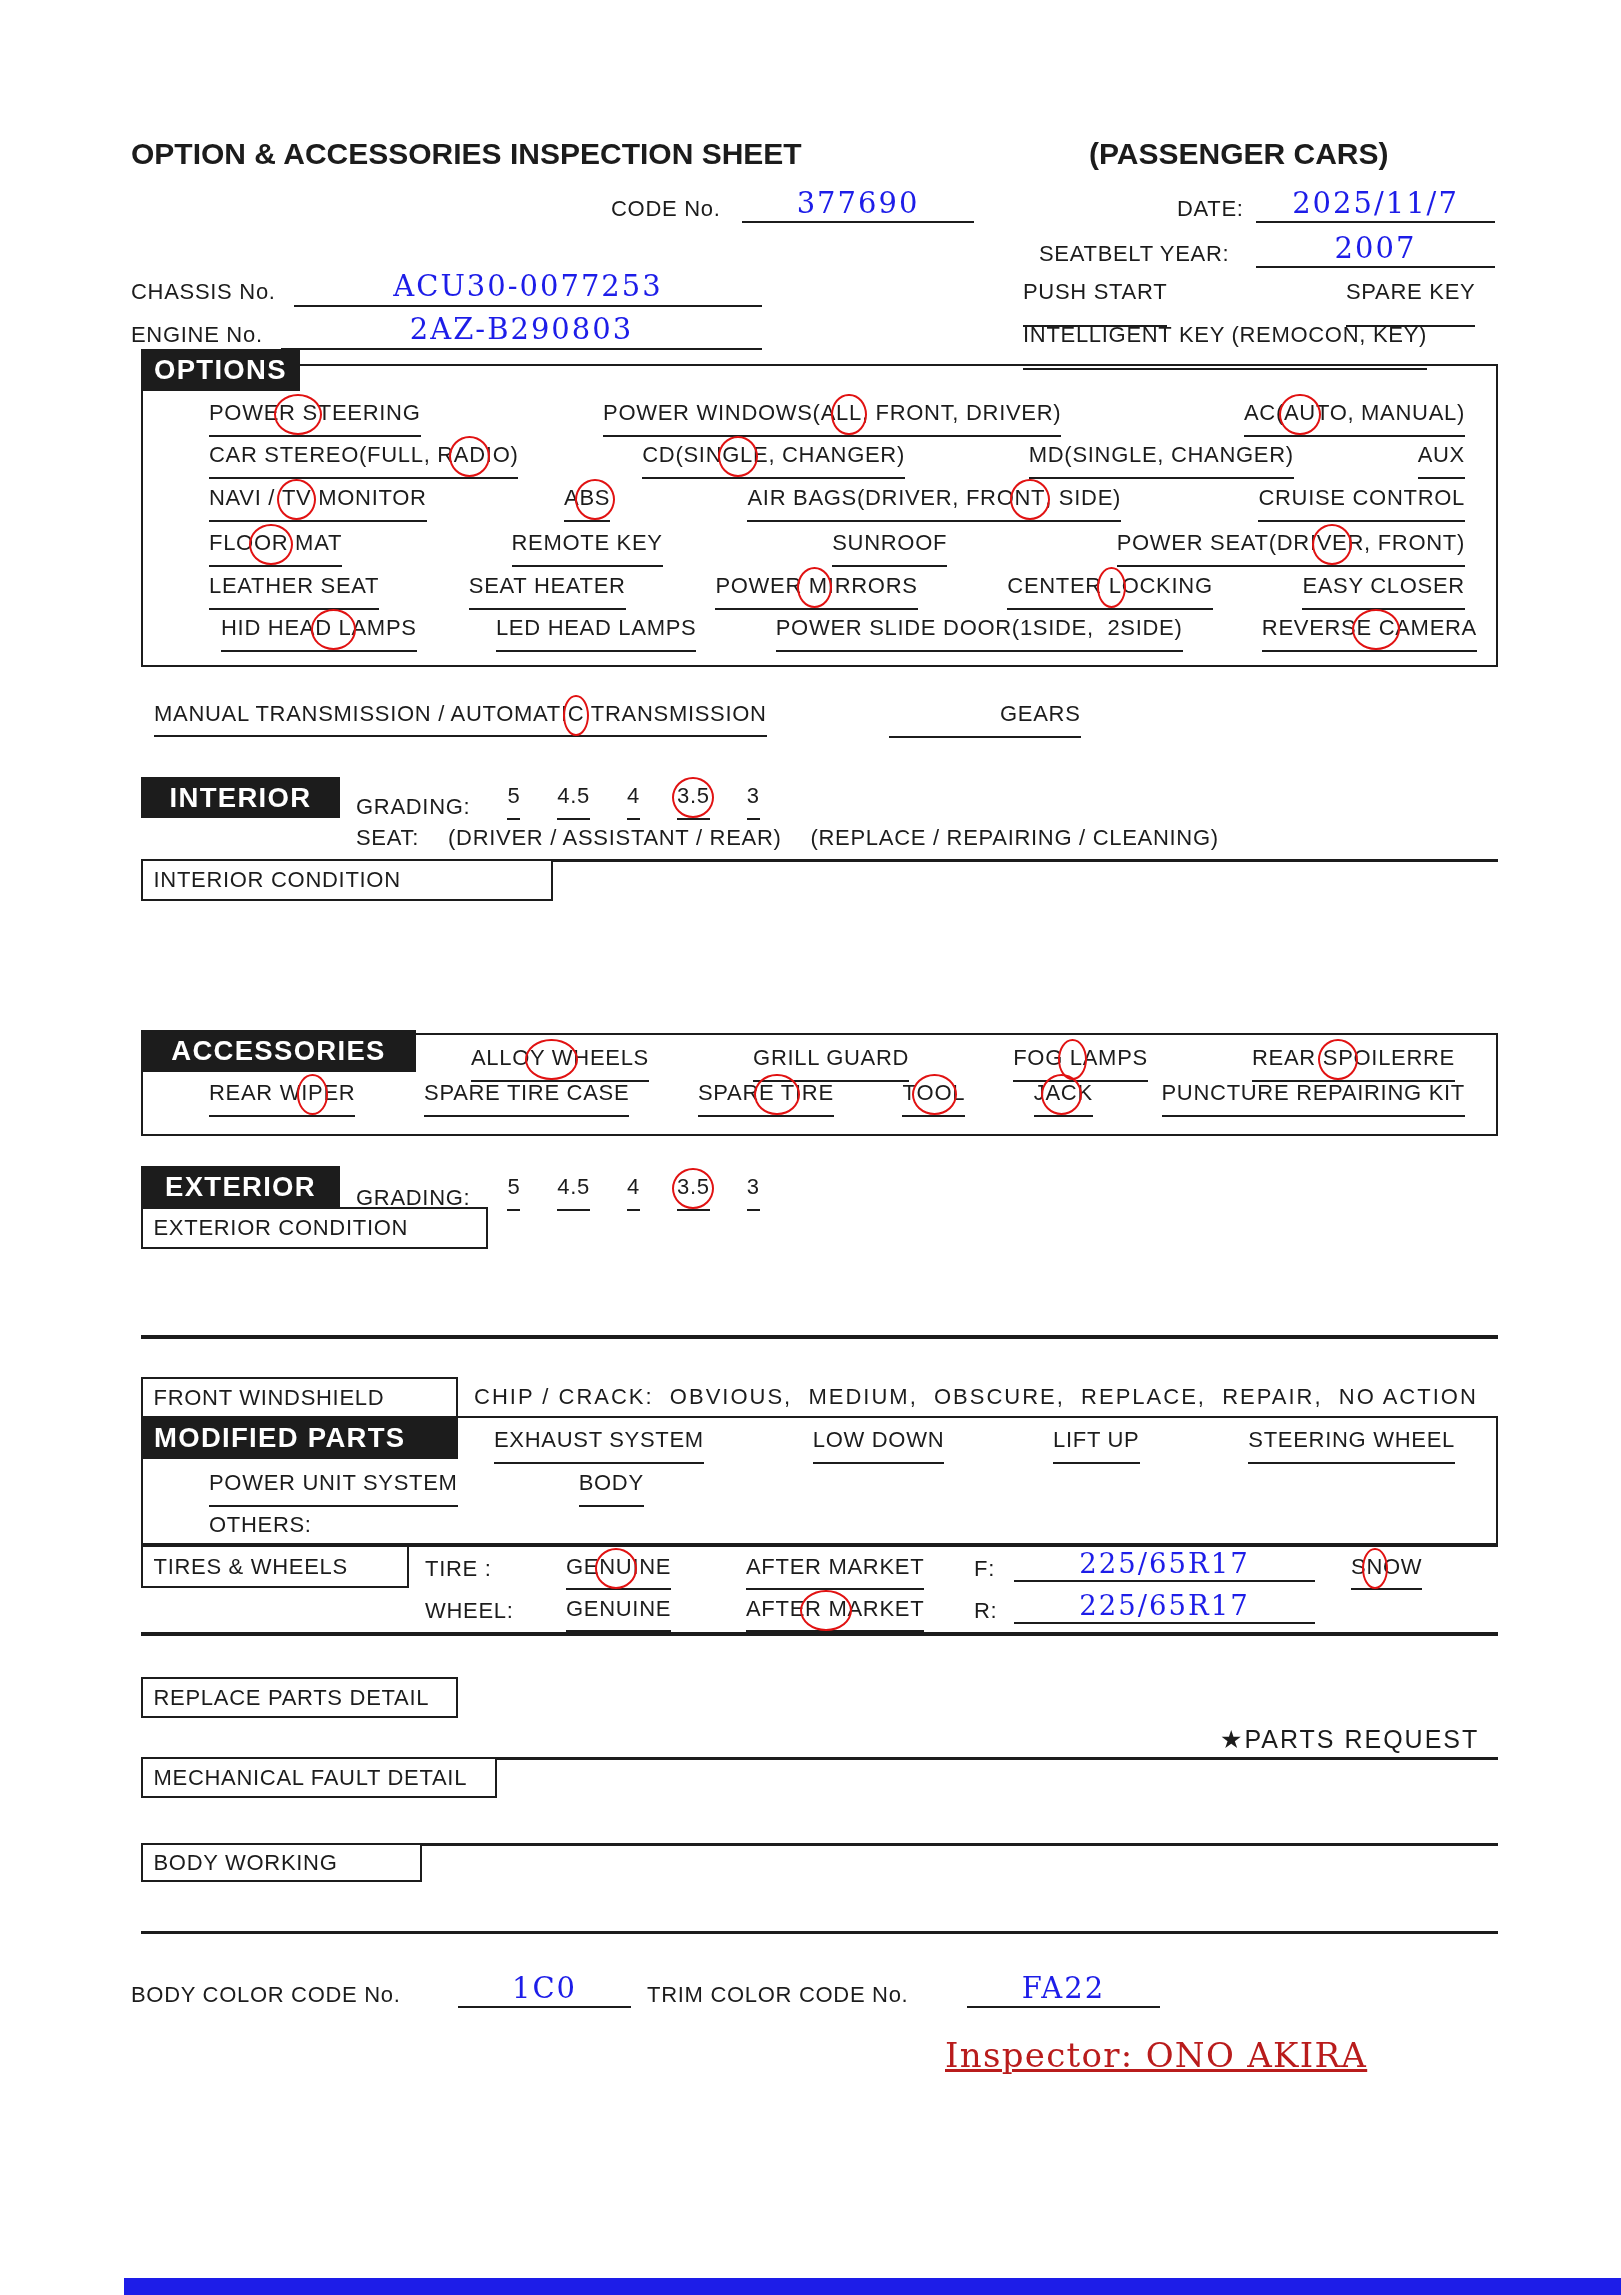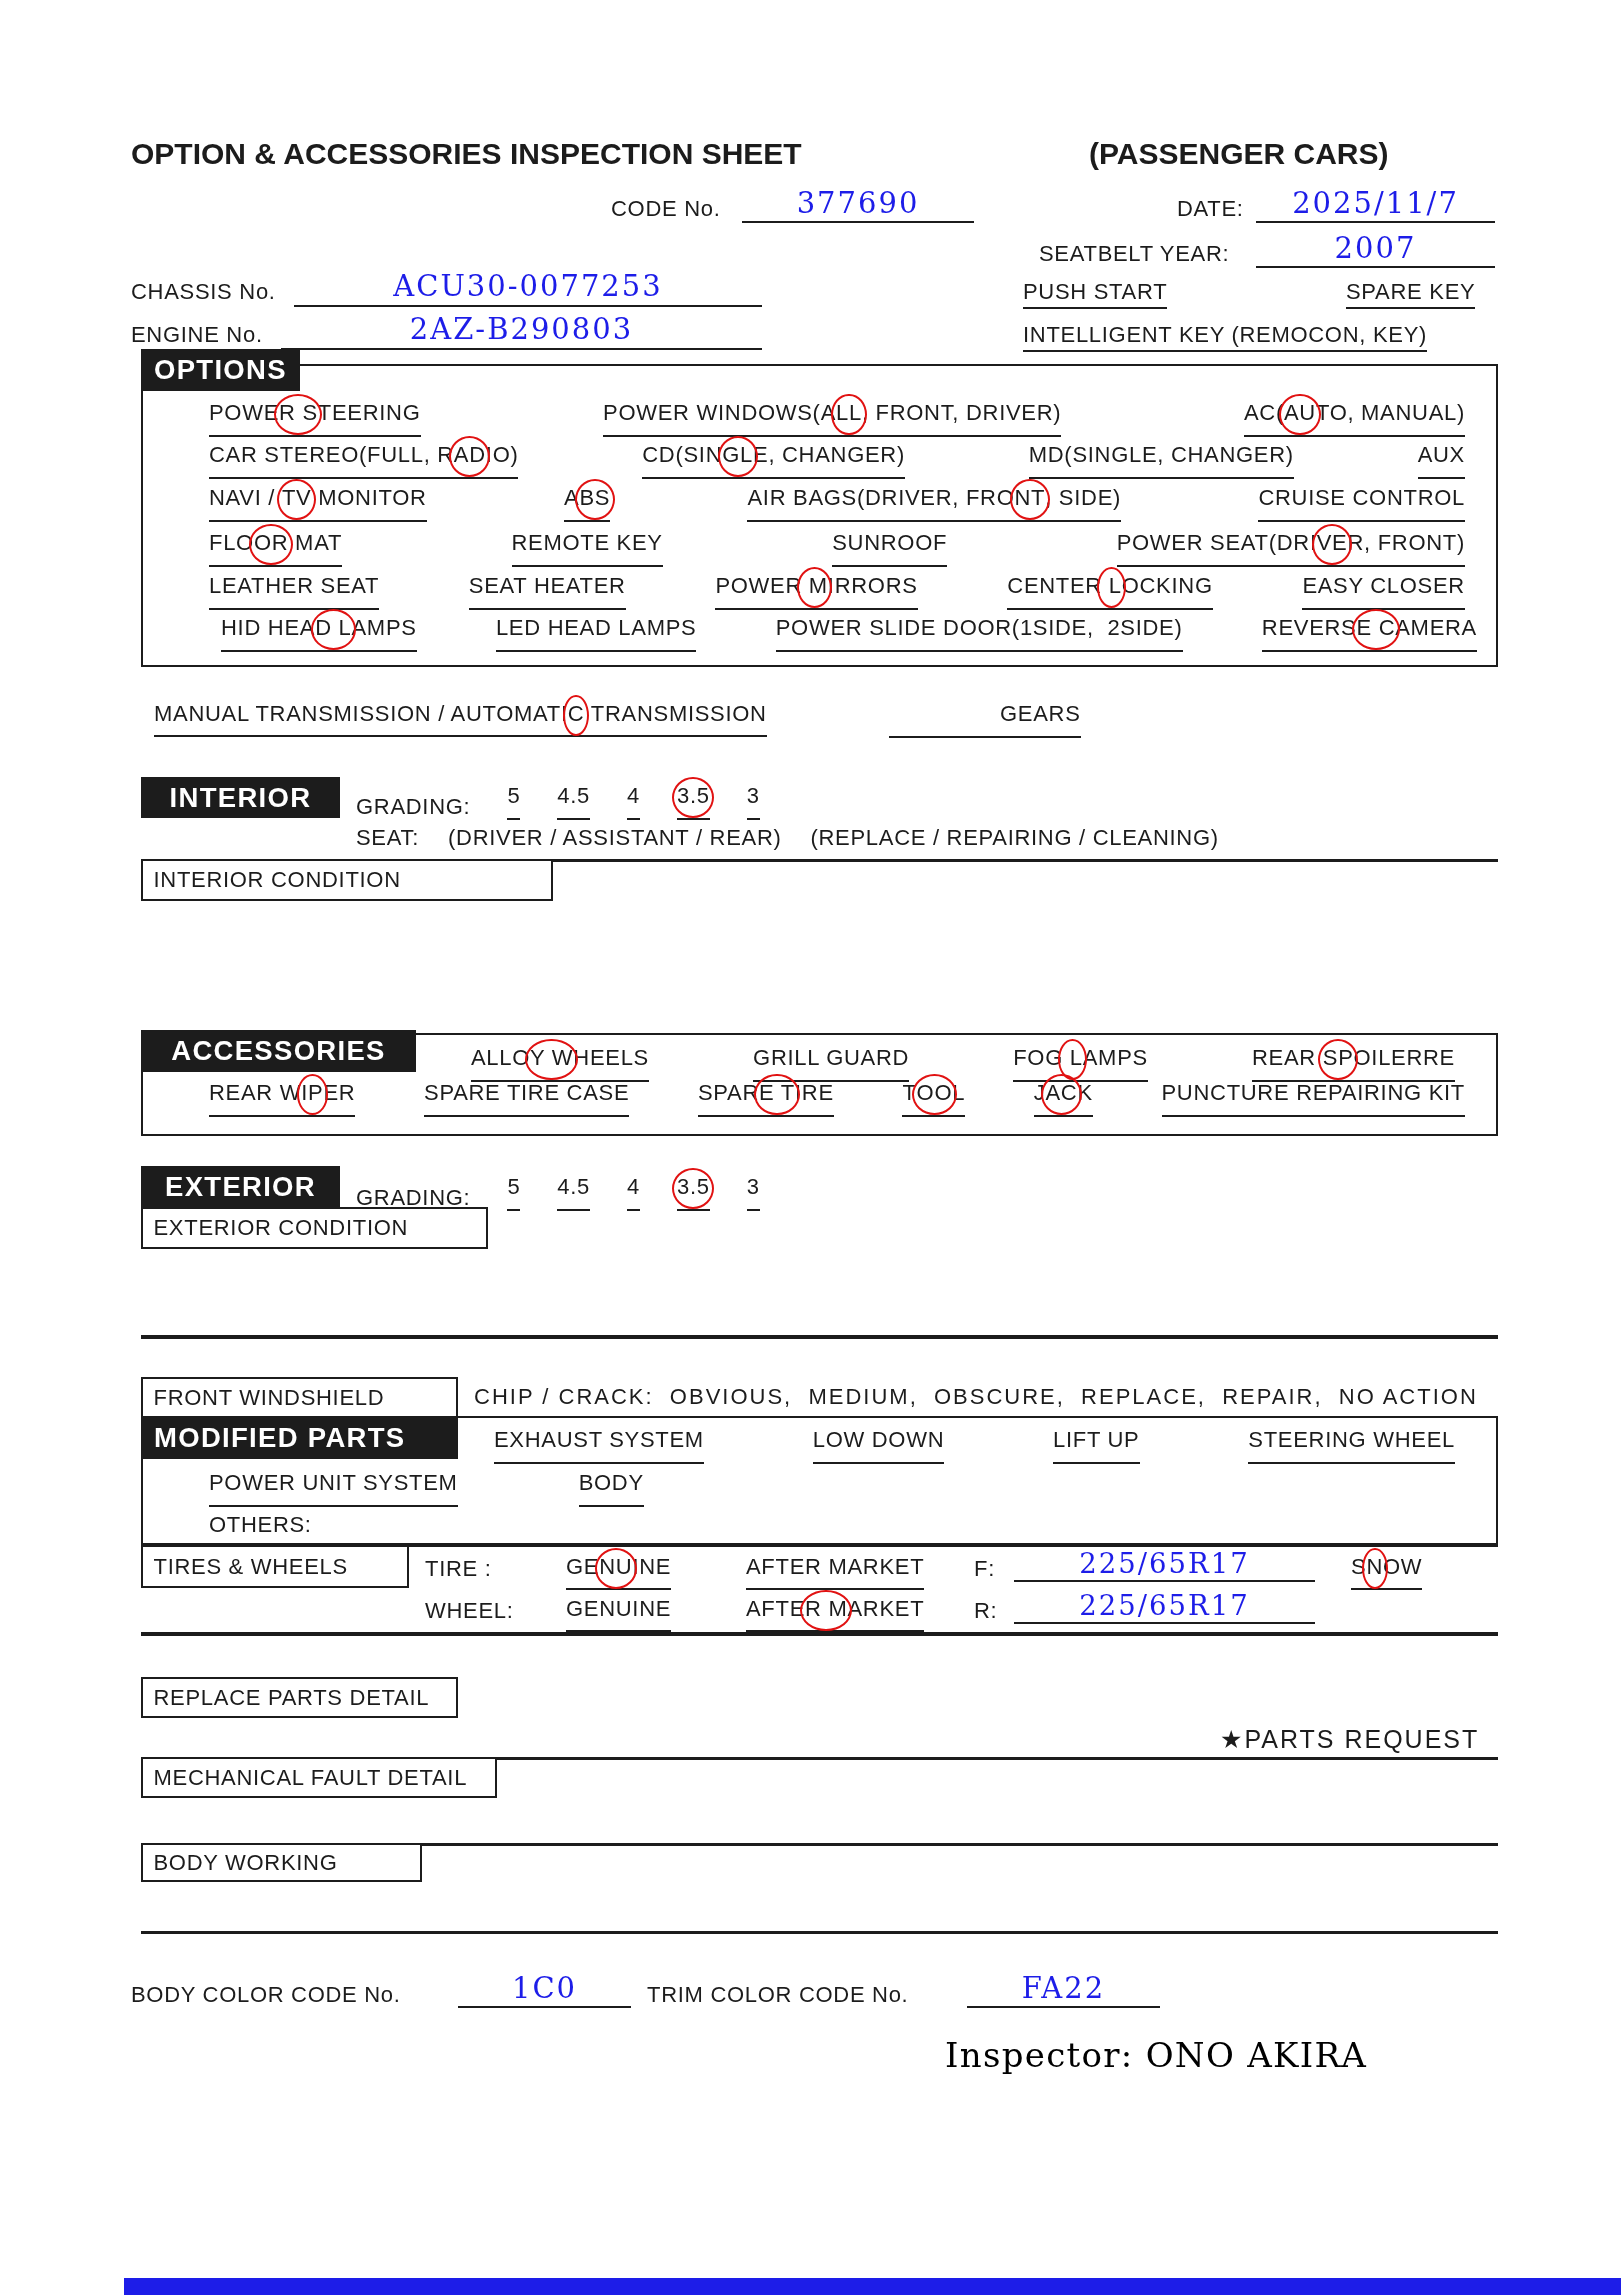--- a/index.html
+++ b/index.html
@@ -3,40 +3,40 @@
 <meta charset="utf-8">
 <style>
   html,body{margin:0;padding:0;background:#ffffff;}
   #sheet{
     position:relative;width:1622px;height:2295px;background:#ffffff;
     font-family:"Liberation Sans",sans-serif;color:#1c1c1c;overflow:hidden;
   }
   .abs{position:absolute;}
   .lbl{font-size:22px;white-space:pre;letter-spacing:0.7px;}
   .big{font-size:30px;font-weight:bold;letter-spacing:0px;white-space:pre;}
-  .u{border-bottom:2px solid #1c1c1c;padding-bottom:2px;}
+  .u{border-bottom:2px solid #1c1c1c;padding-bottom:20px;}
   .opt{white-space:pre;border-bottom:2px solid #1c1c1c;padding-bottom:9px;font-size:22px;letter-spacing:0.7px;}
   .row{display:flex;justify-content:space-between;}
   .gaprow{display:flex;}
   .blackbox{background:#1c1c1c;color:#ffffff;font-weight:bold;font-size:27.5px;
     display:flex;align-items:center;padding:0 13px;letter-spacing:1.3px;white-space:pre;box-sizing:border-box;}
   .whitebox{border:2px solid #1c1c1c;background:#ffffff;font-size:22px;display:flex;align-items:center;
     padding:0 10.5px;letter-spacing:0.7px;white-space:pre;box-sizing:border-box;}
   .outline{border:2px solid #1c1c1c;box-sizing:border-box;}
   .outline-open{border:2px solid #1c1c1c;border-top:none;box-sizing:border-box;}
   .hline{background:#1c1c1c;}
   .hand{font-family:"DejaVu Serif",serif;color:#1d1de8;font-size:29px;letter-spacing:2px;white-space:pre;}
   .vbox{border-bottom:2px solid #1c1c1c;display:flex;justify-content:center;align-items:center;box-sizing:border-box;}
   .circ{position:relative;display:inline-block;white-space:pre;}
   .circ::after{content:"";position:absolute;left:-4.6px;right:-4.6px;top:-5.9px;bottom:-9.2px;
     border:2.6px solid #e11212;border-radius:50%;pointer-events:none;}
   .gears{padding-left:111px;}
   .chip{letter-spacing:2px;}
   .star{font-size:25px;letter-spacing:2px;white-space:pre;}
-  .inspector{font-family:"DejaVu Serif",serif;color:#000000;font-size:34px;letter-spacing:1.3px;white-space:pre;}
+  .inspector{font-family:"DejaVu Serif",serif;color:#b91c1c;font-size:34px;letter-spacing:1.3px;white-space:pre;text-decoration:underline;}
   .bluebar{background:#1d1de8;}
 </style>
 </head>
 <body>
 
 <div id="sheet">
 
   <div class="abs big" style="left:131px;top:137px;">OPTION &amp; ACCESSORIES INSPECTION SHEET</div>
   <div class="abs big" style="left:1089px;top:137px;">(PASSENGER CARS)</div>
 

